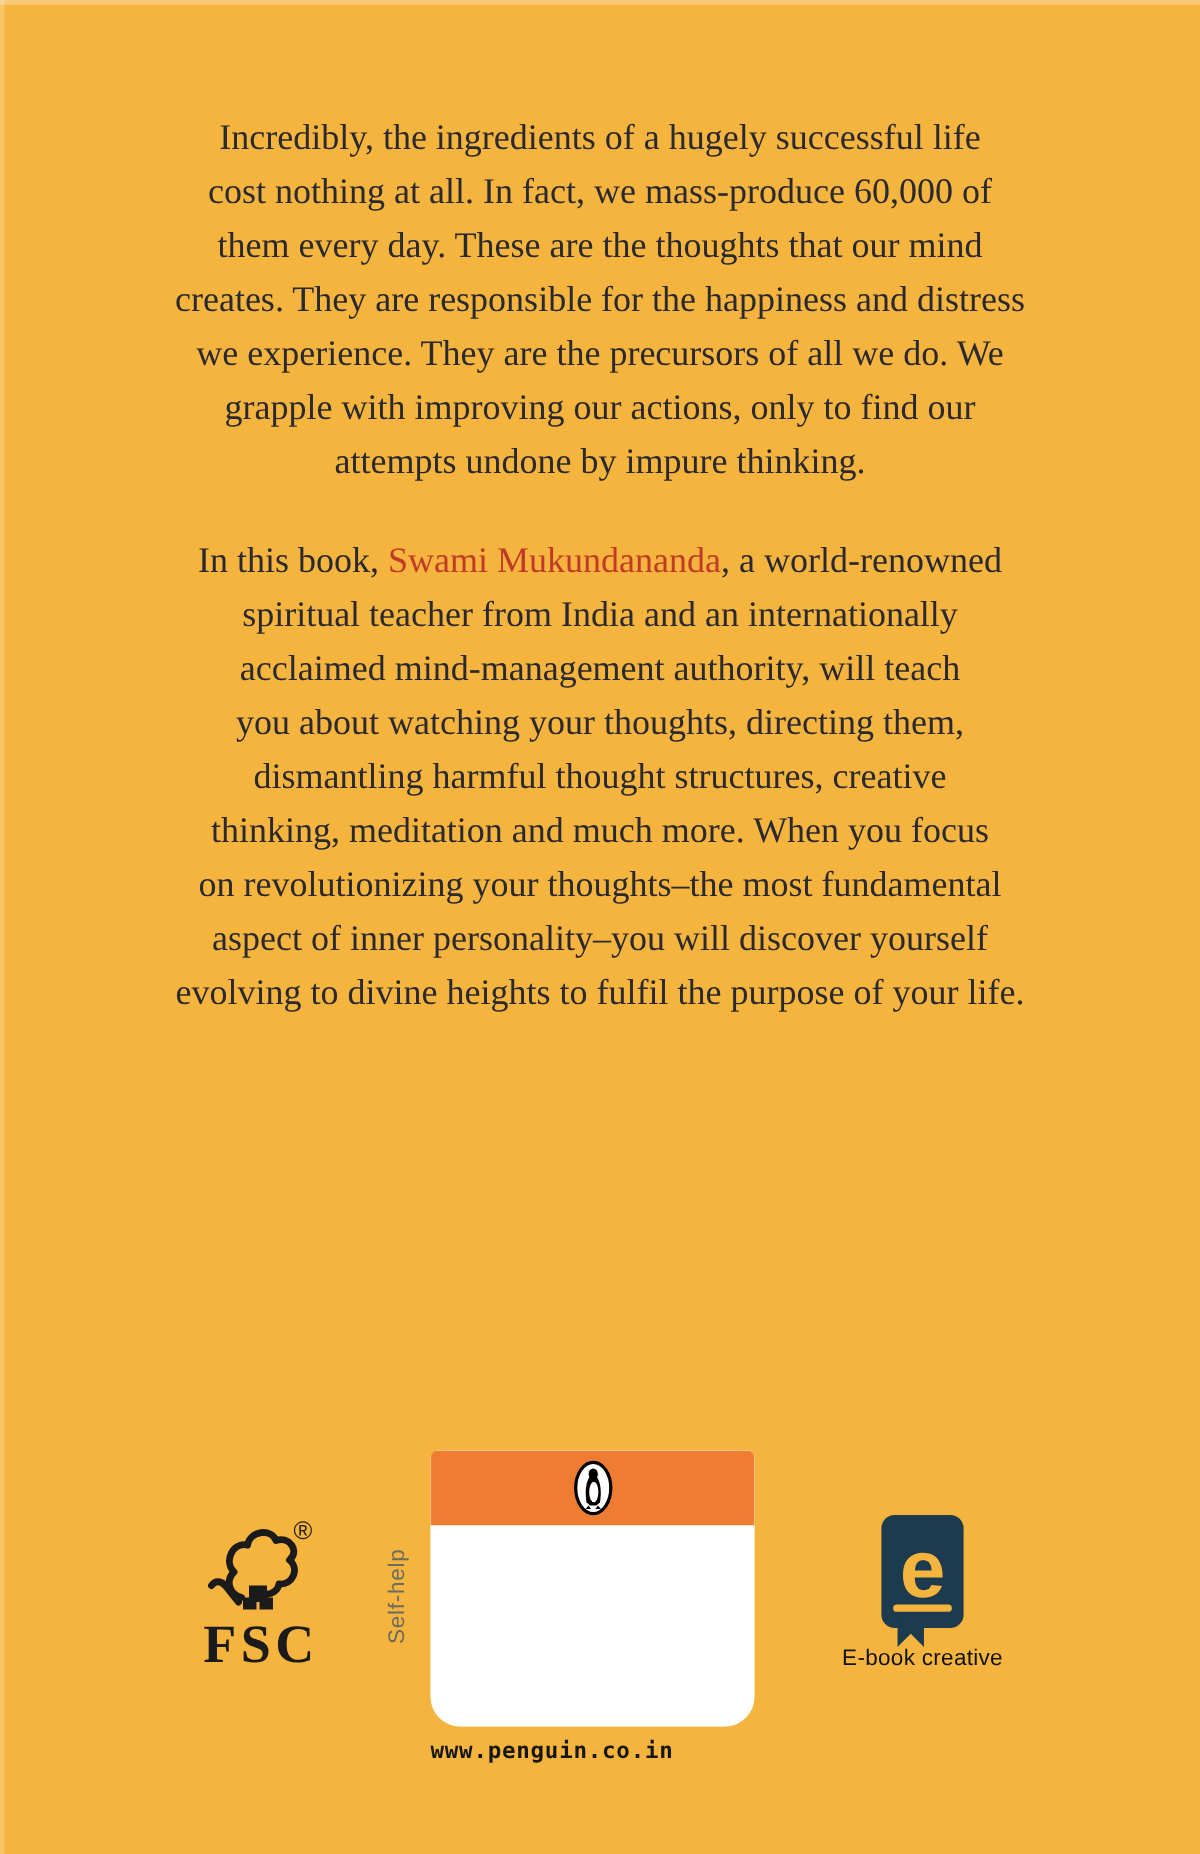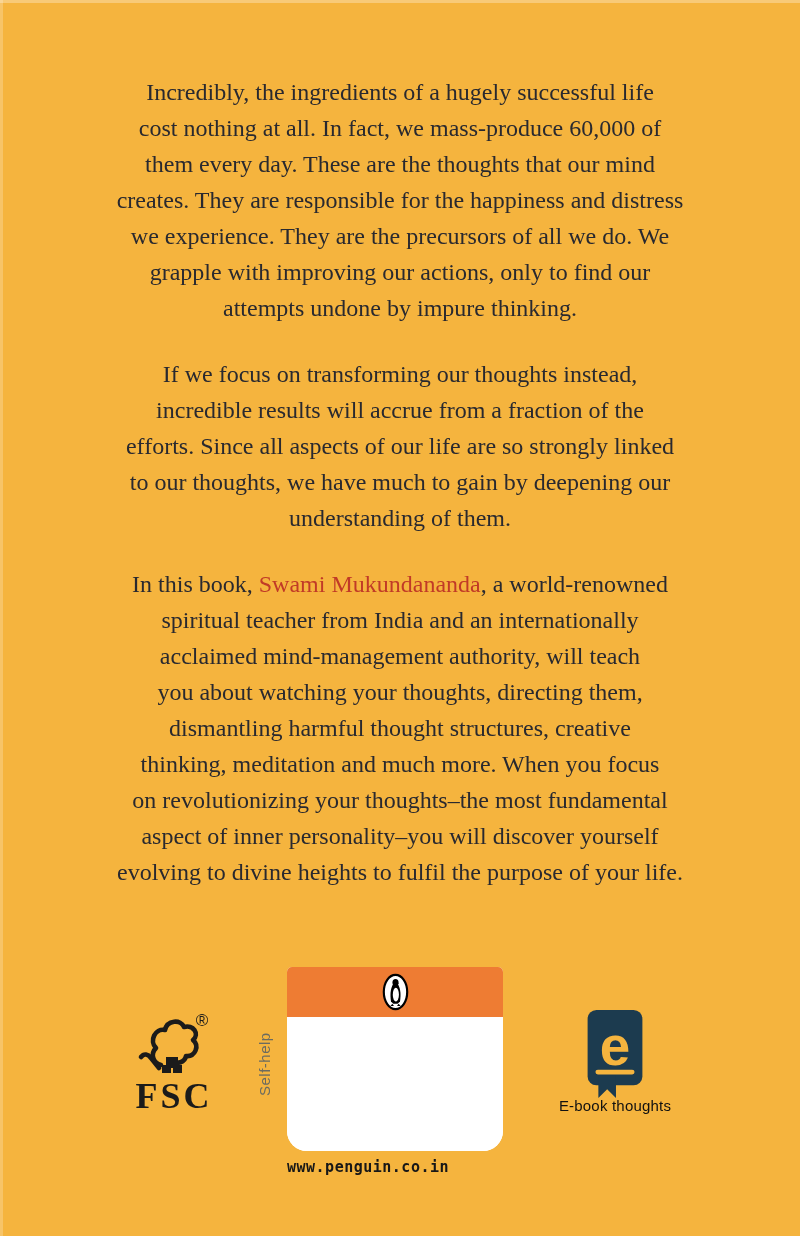--- a/index.html
+++ b/index.html
@@ -63,25 +63,20 @@
   <div class="edge-left"></div>
 
   <div class="blurb">
     <p>Incredibly, the ingredients of a hugely successful life
 cost nothing at all. In fact, we mass-produce 60,000 of
 them every day. These are the thoughts that our mind
 creates. They are responsible for the happiness and distress
 we experience. They are the precursors of all we do. We
 grapple with improving our actions, only to find our
 attempts undone by impure thinking.</p>
-    <p>If we focus on transforming our thoughts instead,
-incredible results will accrue from a fraction of the
-efforts. Since all aspects of our life are so strongly linked
-to our thoughts, we have much to gain by deepening our
-understanding of them.</p>
     <p><span>In this book, </span><span class="author">Swami Mukundananda</span><span>, a world-renowned
 spiritual teacher from India and an internationally
 acclaimed mind-management authority, will teach
 you about watching your thoughts, directing them,
 dismantling harmful thought structures, creative
 thinking, meditation and much more. When you focus
 on revolutionizing your thoughts–the most fundamental
 aspect of inner personality–you will discover yourself
 evolving to divine heights to fulfil the purpose of your life.</span></p>
   </div>
@@ -116,15 +111,15 @@
   </div>
   <div class="site">www.penguin.co.in</div>
 
   <div class="ebook">
     <svg width="58" height="90" viewBox="0 0 58 92">
       <rect x="1" y="0" width="56" height="77" rx="9" fill="#1C3B4F"></rect>
       <text x="29" y="56" text-anchor="middle" font-family="Liberation Sans, sans-serif" font-weight="bold" font-size="56" fill="#F5B43E">e</text>
       <rect x="9" y="61" width="40" height="5" rx="2.5" fill="#F5B43E"></rect>
       <polygon points="12,67 30,67 30,90 21,81 12,90" fill="#1C3B4F"></polygon>
     </svg>
-    <div class="ebook-label">E-book thoughts</div>
+    <div class="ebook-label">E-book creative</div>
   </div>
 </div>
 
 </body></html>

